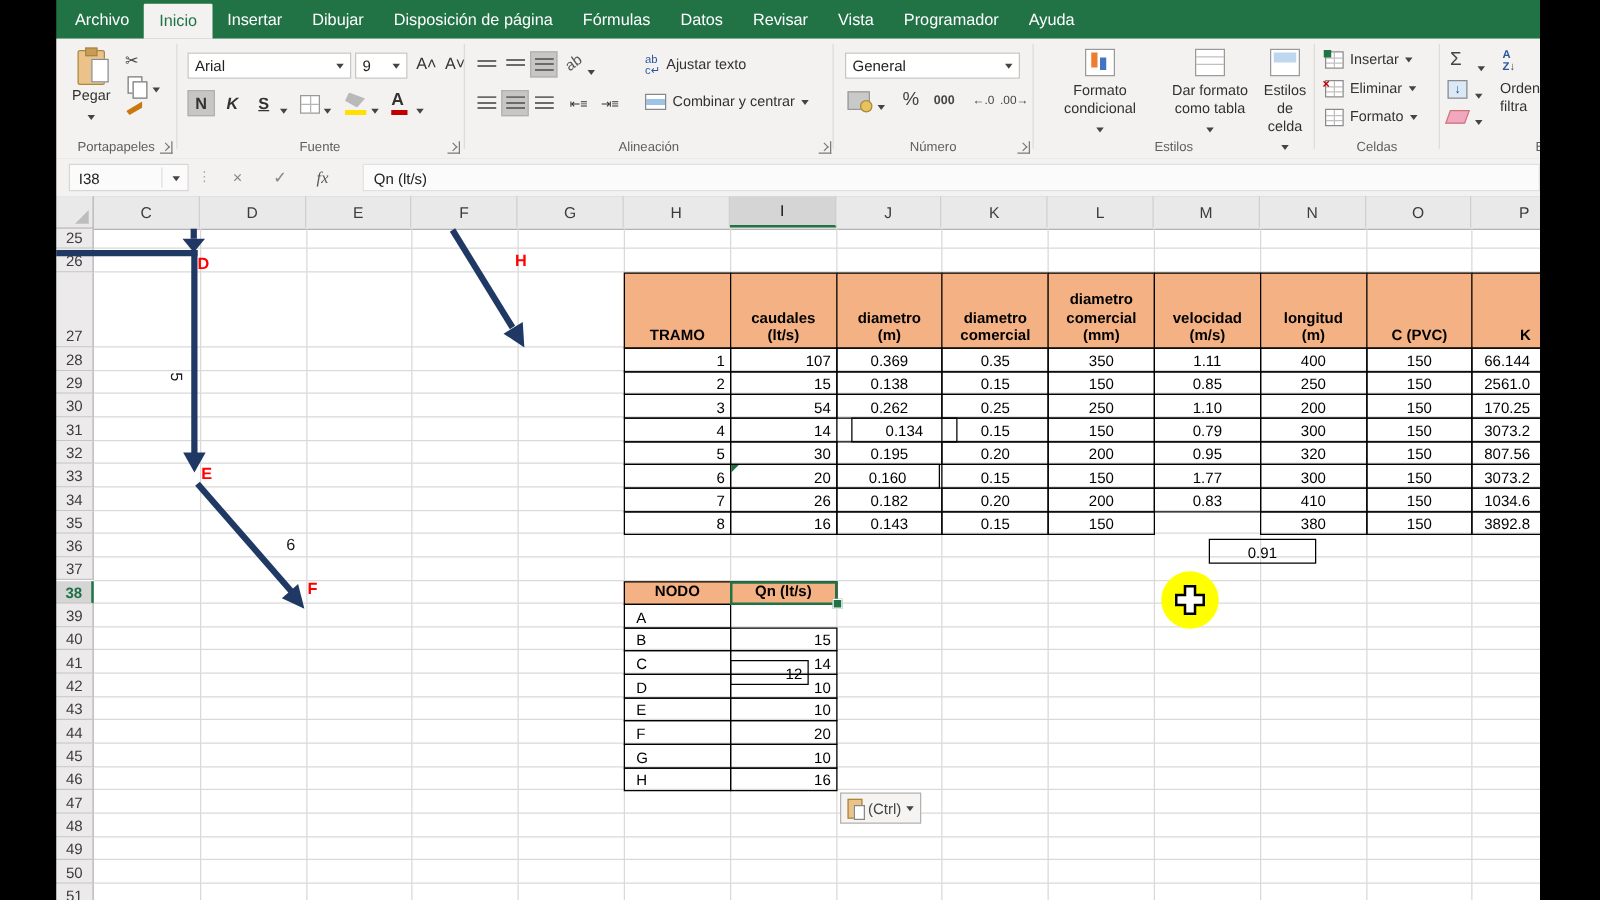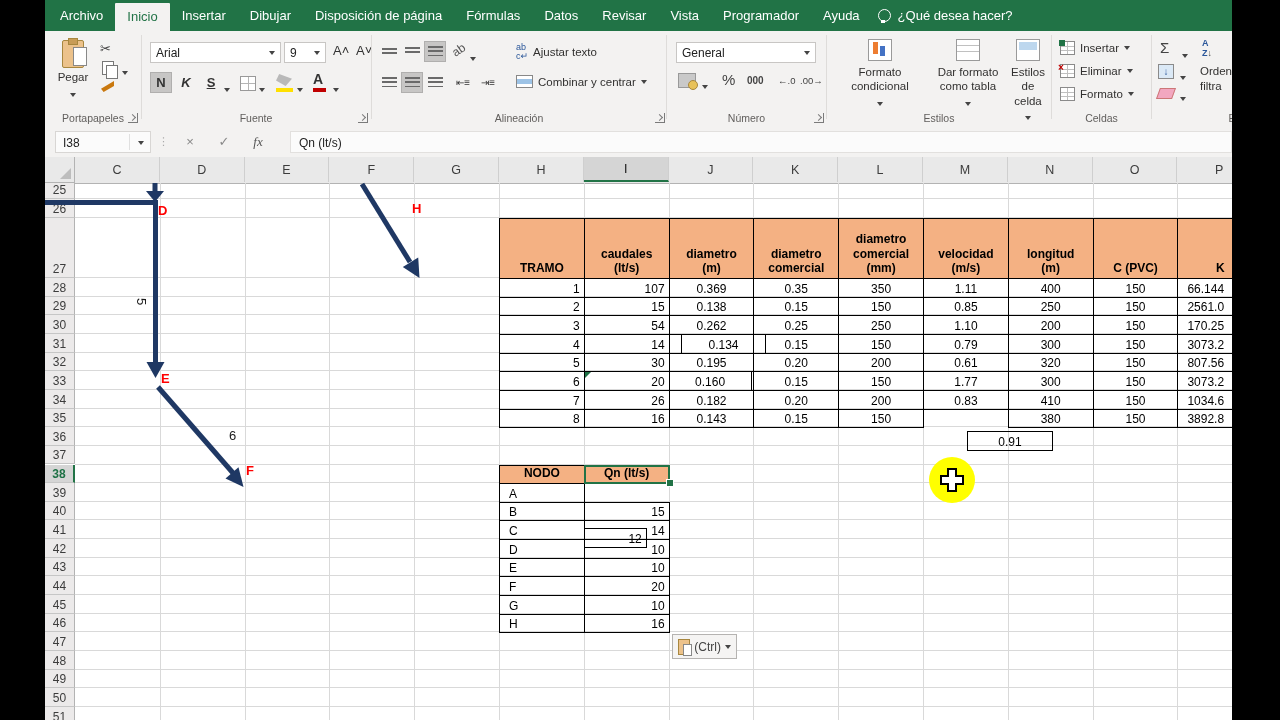--- a/index.html
+++ b/index.html
@@ -82,24 +82,20 @@
         <div class="tab">Insertar</div>
         <div class="tab">Dibujar</div>
         <div class="tab">Disposición de página</div>
         <div class="tab">Fórmulas</div>
         <div class="tab">Datos</div>
         <div class="tab">Revisar</div>
         <div class="tab">Vista</div>
         <div class="tab">Programador</div>
         <div class="tab">Ayuda</div>
       </span>
-    <span id="search-area">
-      <span class="bulb"></span>
-      <span>¿Qué desea hacer?</span>
-    </span>
   </div>
 
   <div id="ribbon">
 
     <div class="abs" style="left:52px;top:7px;width:42px;height:70px;text-align:center;">
       <div class="clipboard" style="margin:2px auto 3px;"></div>
       <div class="rbtn-txt">Pegar</div>
       <div style="margin-top:2px;"><span class="dd"></span></div>
     </div>
     <div class="abs" style="left:100px;top:10px;font-size:13px;color:#444;">✂</div>
@@ -385,21 +381,21 @@
       <div class="tcell" style="left: 838.2px; top: 333.95px; width: 85.8px; height: 19.65px; justify-content: center; padding: 0px 0px 1px;">150</div>
       <div class="tcell" style="left: 923px; top: 333.95px; width: 85.8px; height: 19.65px; justify-content: center; padding: 0px 0px 1px;">0.79</div>
       <div class="tcell" style="left: 1007.8px; top: 333.95px; width: 85.8px; height: 19.65px; justify-content: center; padding: 0px 0px 1px;">300</div>
       <div class="tcell" style="left: 1092.6px; top: 333.95px; width: 85.8px; height: 19.65px; justify-content: center; padding: 0px 0px 1px;">150</div>
       <div class="tcell" style="left: 1177.4px; top: 333.95px; width: 85.8px; height: 19.65px; justify-content: flex-start; padding: 0px 0px 1px 9px;">3073.2</div>
       <div class="tcell" style="left: 499px; top: 352.6px; width: 85.8px; height: 19.65px; justify-content: flex-end; padding: 0px 4px 1px 0px;">5</div>
       <div class="tcell" style="left: 583.8px; top: 352.6px; width: 85.8px; height: 19.65px; justify-content: flex-end; padding: 0px 4px 1px 0px;">30</div>
       <div class="tcell" style="left: 668.6px; top: 352.6px; width: 85.8px; height: 19.65px; justify-content: center; padding: 0px 0px 1px;">0.195</div>
       <div class="tcell" style="left: 753.4px; top: 352.6px; width: 85.8px; height: 19.65px; justify-content: center; padding: 0px 0px 1px;">0.20</div>
       <div class="tcell" style="left: 838.2px; top: 352.6px; width: 85.8px; height: 19.65px; justify-content: center; padding: 0px 0px 1px;">200</div>
-      <div class="tcell" style="left: 923px; top: 352.6px; width: 85.8px; height: 19.65px; justify-content: center; padding: 0px 0px 1px;">0.61</div>
+      <div class="tcell" style="left: 923px; top: 352.6px; width: 85.8px; height: 19.65px; justify-content: center; padding: 0px 0px 1px;">0.95</div>
       <div class="tcell" style="left: 1007.8px; top: 352.6px; width: 85.8px; height: 19.65px; justify-content: center; padding: 0px 0px 1px;">320</div>
       <div class="tcell" style="left: 1092.6px; top: 352.6px; width: 85.8px; height: 19.65px; justify-content: center; padding: 0px 0px 1px;">150</div>
       <div class="tcell" style="left: 1177.4px; top: 352.6px; width: 85.8px; height: 19.65px; justify-content: flex-start; padding: 0px 0px 1px 9px;">807.56</div>
       <div class="tcell" style="left: 499px; top: 371.25px; width: 85.8px; height: 19.65px; justify-content: flex-end; padding: 0px 4px 1px 0px;">6</div>
       <div class="tcell" style="left: 583.8px; top: 371.25px; width: 85.8px; height: 19.65px; justify-content: flex-end; padding: 0px 4px 1px 0px;">20</div>
       <div class="tcell" style="left: 668.6px; top: 371.25px; width: 83px; height: 19.65px; justify-content: center; padding: 0px 16px 1px;">0.160</div>
       <div class="tcell" style="left: 753.4px; top: 371.25px; width: 85.8px; height: 19.65px; justify-content: center; padding: 0px 0px 1px;">0.15</div>
       <div class="tcell" style="left: 838.2px; top: 371.25px; width: 85.8px; height: 19.65px; justify-content: center; padding: 0px 0px 1px;">150</div>
       <div class="tcell" style="left: 923px; top: 371.25px; width: 85.8px; height: 19.65px; justify-content: center; padding: 0px 0px 1px;">1.77</div>
       <div class="tcell" style="left: 1007.8px; top: 371.25px; width: 85.8px; height: 19.65px; justify-content: center; padding: 0px 0px 1px;">300</div>

